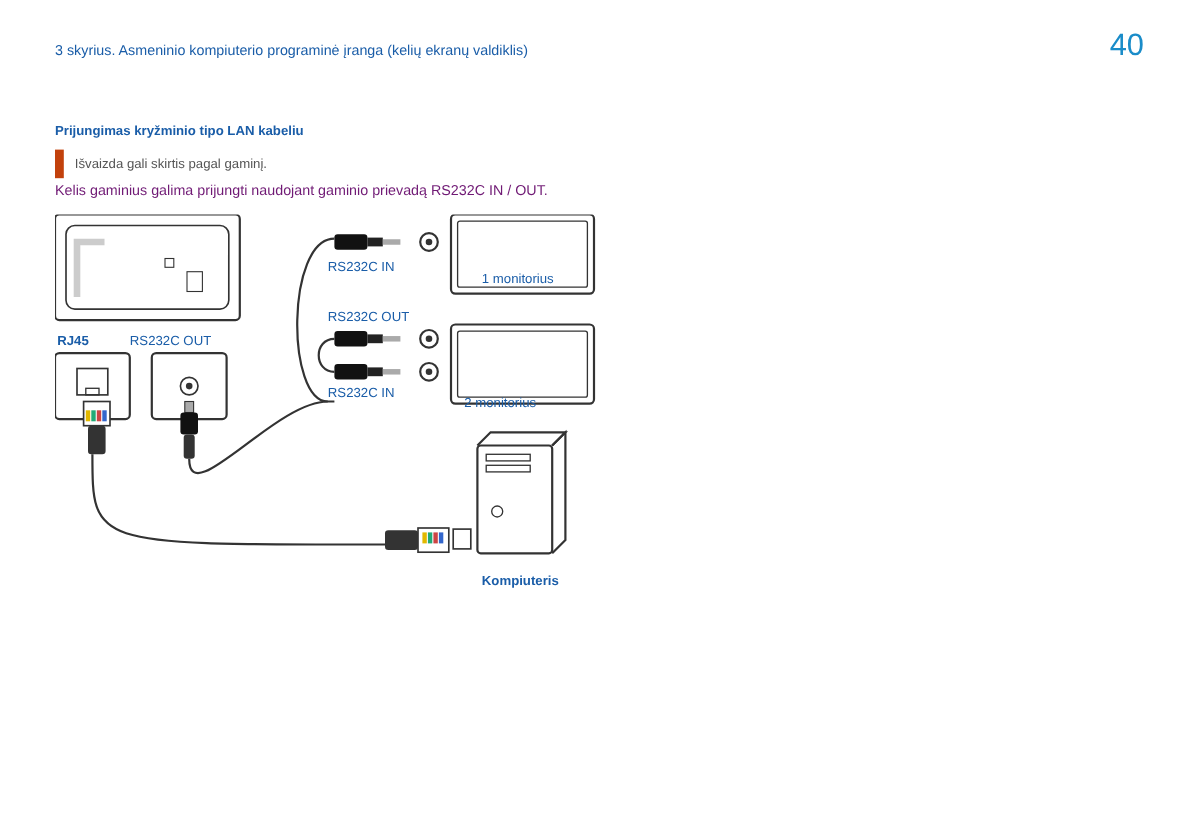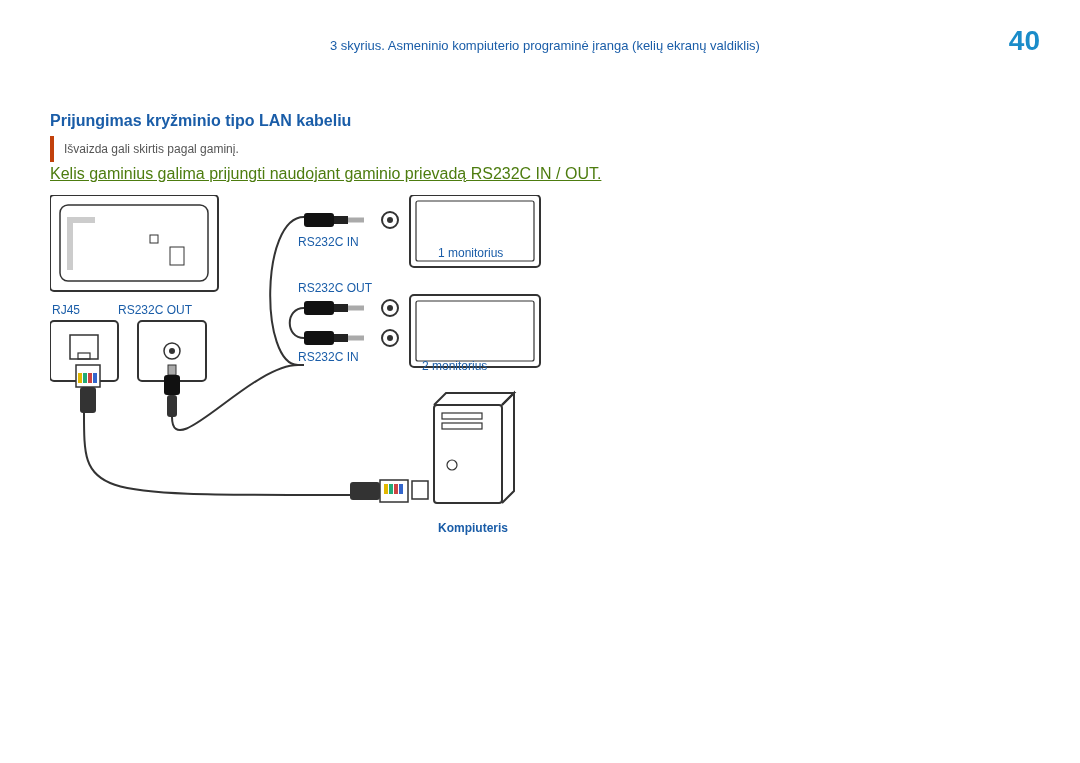--- a/index.html
+++ b/index.html
@@ -11,60 +11,59 @@
     height: 763px;
     position: relative;
     color: #333;
   }
   .header-bar {
     position: absolute;
     top: 38px;
     left: 50px;
     right: 40px;
     display: flex;
-    justify-content: center;
+    justify-content: flex-start;
     align-items: center;
   }
   .chapter {
     color: #1a5da8;
     font-size: 13px;
   }
   .page-num {
     color: #1a8cc9;
     font-size: 28px;
-    font-weight: bold;
+    font-weight: normal;
     position: absolute;
     right: 40px;
     top: 25px;
   }
   .section-title {
     position: absolute;
     top: 112px;
     left: 50px;
     color: #1a5da8;
-    font-size: 16px;
+    font-size: 12px;
     font-weight: bold;
   }
   .note-box {
     position: absolute;
     top: 136px;
     left: 50px;
     width: 500px;
     padding: 6px 10px;
-    border-left: 4px solid #c2410c;
+    border-left: 8px solid #c2410c;
     font-size: 12px;
     color: #555;
   }
   .body-text {
     position: absolute;
     top: 165px;
     left: 50px;
-    font-size: 16px;
-    color: #4d7c0f;
-    text-decoration: underline;
+    font-size: 13px;
+    color: #701a75;
   }
   .diagram {
     position: absolute;
     top: 195px;
     left: 50px;
     width: 520px;
     height: 360px;
   }
   .label {
     position: absolute;
@@ -170,21 +169,21 @@
       <rect x="34" y="13" width="4" height="10" fill="#e2b800"></rect>
       <rect x="39" y="13" width="4" height="10" fill="#2a7"></rect>
       <rect x="44" y="13" width="4" height="10" fill="#c44"></rect>
       <rect x="49" y="13" width="4" height="10" fill="#36c"></rect>
       <rect x="0" y="11" width="30" height="18" rx="3" fill="#333"></rect>
     </g>
     <rect x="362" y="286" width="16" height="18" fill="none" stroke="#333" stroke-width="1.5"></rect>
   </svg>
 
   
-  <div class="label" style="left:2px; top:108px;">RJ45</div>
+  <div class="label" style="left:2px; top:108px;font-weight:bold;">RJ45</div>
   <div class="label" style="left:68px; top:108px;">RS232C OUT</div>
 
   <div class="label" style="left:248px; top:40px;">RS232C IN</div>
   <div class="label" style="left:388px; top:51px;">1 monitorius</div>
 
   <div class="label" style="left:248px; top:86px;">RS232C OUT</div>
   <div class="label" style="left:248px; top:155px;">RS232C IN</div>
   <div class="label" style="left:372px; top:164px;">2 monitorius</div>
 
   <div class="label" style="left:388px; top:326px;font-weight:bold;">Kompiuteris</div>

